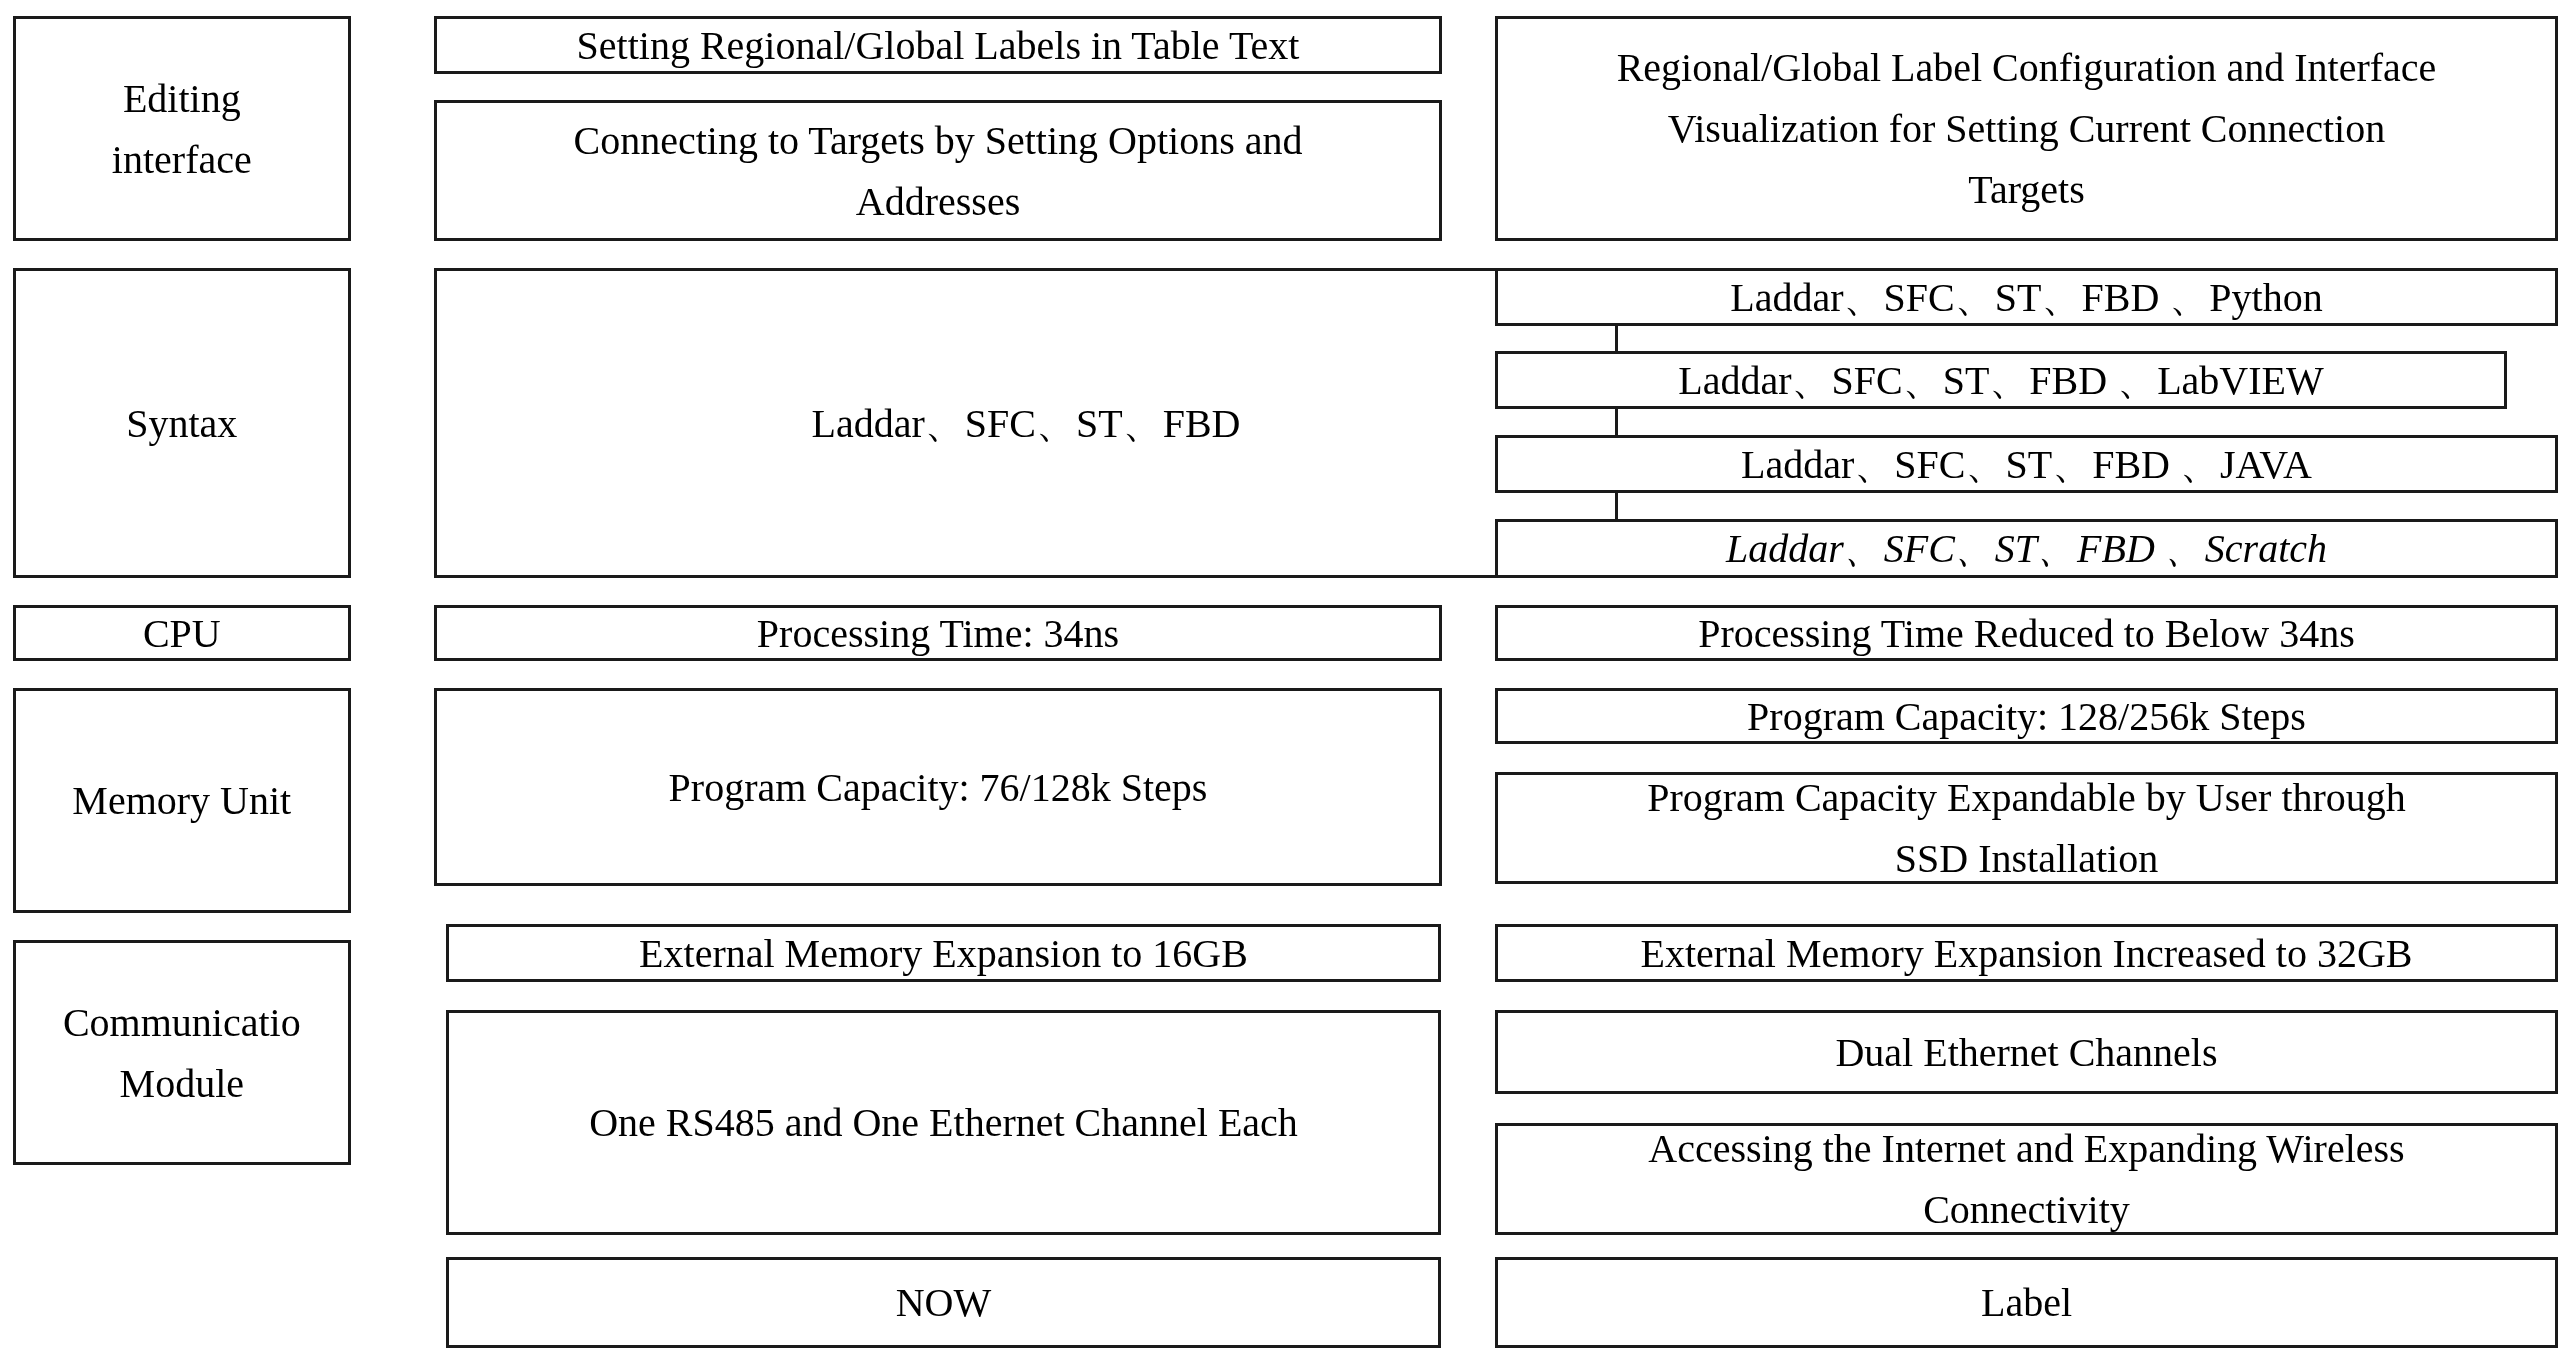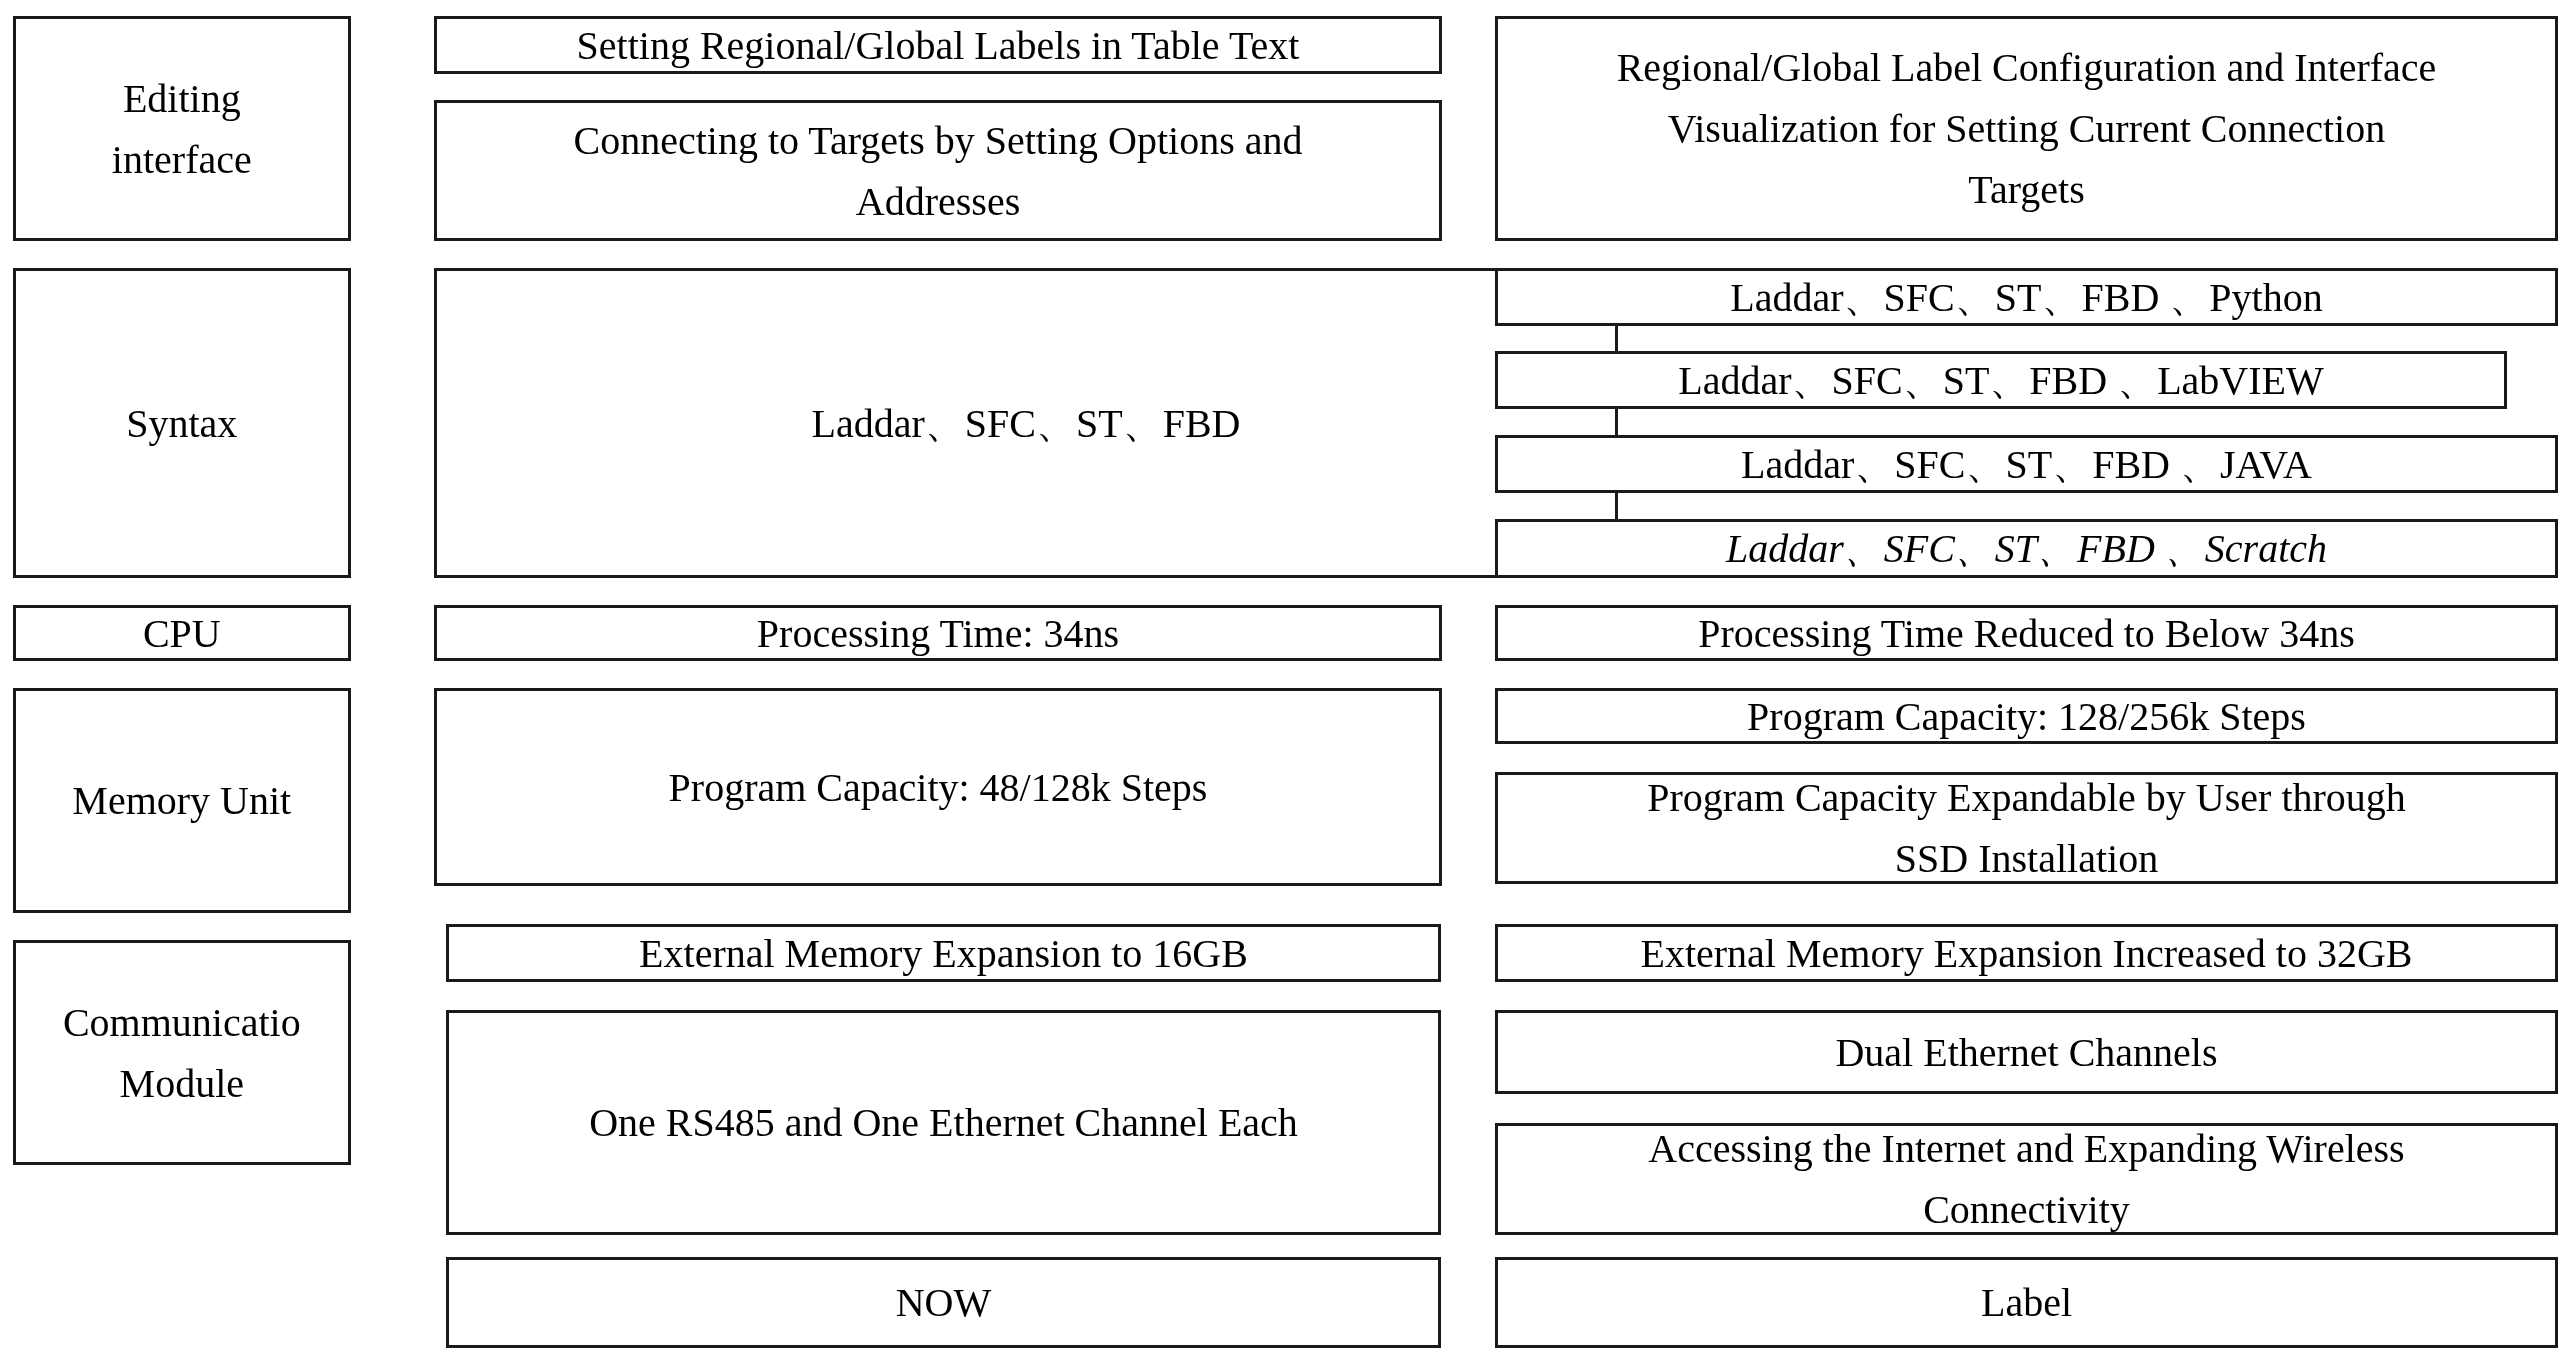--- a/index.html
+++ b/index.html
@@ -38,21 +38,21 @@
   <span>Connecting to Targets by Setting Options and
 Addresses</span>
 </div>
 <div class="box" style="left:434px;top:268px;width:1184px;height:310px;">
   <span>Laddar、SFC、ST、FBD</span>
 </div>
 <div class="box" style="left:434px;top:605px;width:1008px;height:56px;">
   <span>Processing Time: 34ns</span>
 </div>
 <div class="box" style="left:434px;top:688px;width:1008px;height:198px;">
-  <span>Program Capacity: 48/128k Steps</span>
+  <span>Program Capacity: 76/128k Steps</span>
 </div>
 <div class="box" style="left:446px;top:924px;width:995px;height:58px;">
   <span>External Memory Expansion to 16GB</span>
 </div>
 <div class="box" style="left:446px;top:1010px;width:995px;height:225px;">
   <span>One RS485 and One Ethernet Channel Each</span>
 </div>
 <div class="box" style="left:446px;top:1257px;width:995px;height:91px;">
   <span>NOW</span>
 </div>

